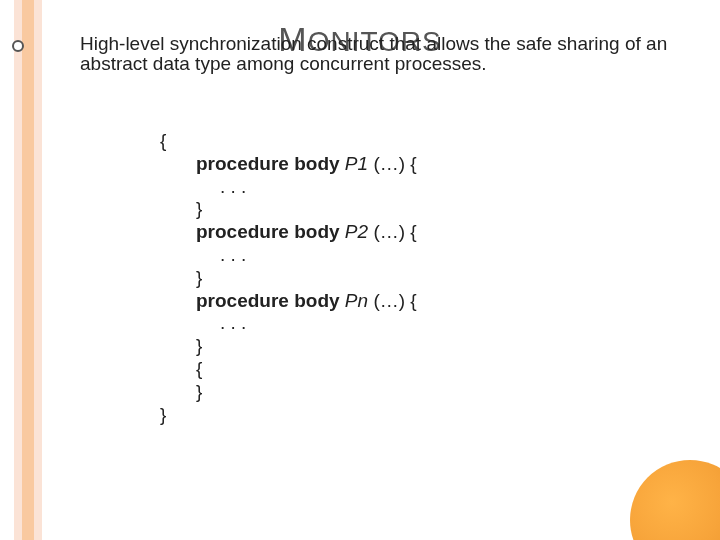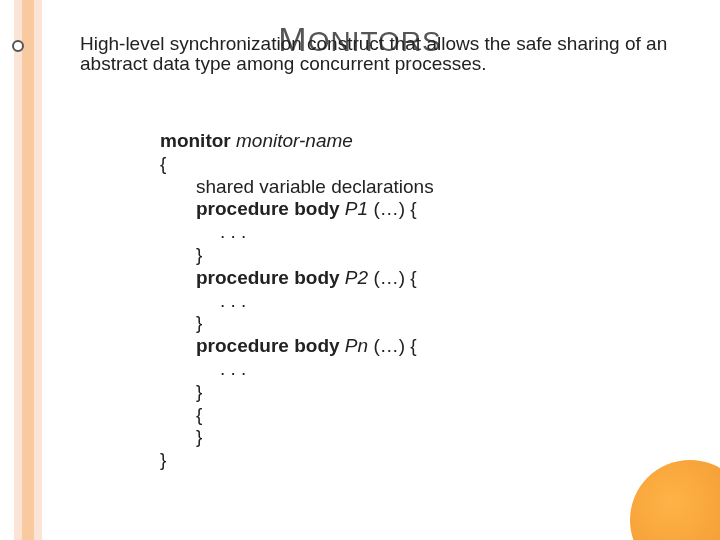--- a/index.html
+++ b/index.html
@@ -93,23 +93,21 @@
 <div class="deco-circle"></div>
 
 <div class="title">
   <span class="cap">M</span><span>ONITORS</span>
 </div>
 
 <div class="bullet"></div>
 <div class="body-def">High-level synchronization construct that allows the safe sharing of an abstract data type among concurrent processes.</div>
 
 <div class="code-block">
-  <div><span class="kw">monitor</span><span class="em"> monitor-name</span></div>
   <div>{</div>
-  <div class="lv1">shared variable declarations</div>
   <div class="lv1"><span class="kw">procedure body </span><span class="em">P1</span><span> (…) {</span></div>
   <div class="lv2">. . .</div>
   <div class="lv1">}</div>
   <div class="lv1"><span class="kw">procedure body </span><span class="em">P2</span><span> (…) {</span></div>
   <div class="lv2">. . .</div>
   <div class="lv1">}</div>
   <div class="lv1"><span class="kw">procedure body </span><span class="em">Pn</span><span> (…) {</span></div>
   <div class="lv2">. . .</div>
   <div class="lv1">}</div>
   <div class="lv1">{</div>

